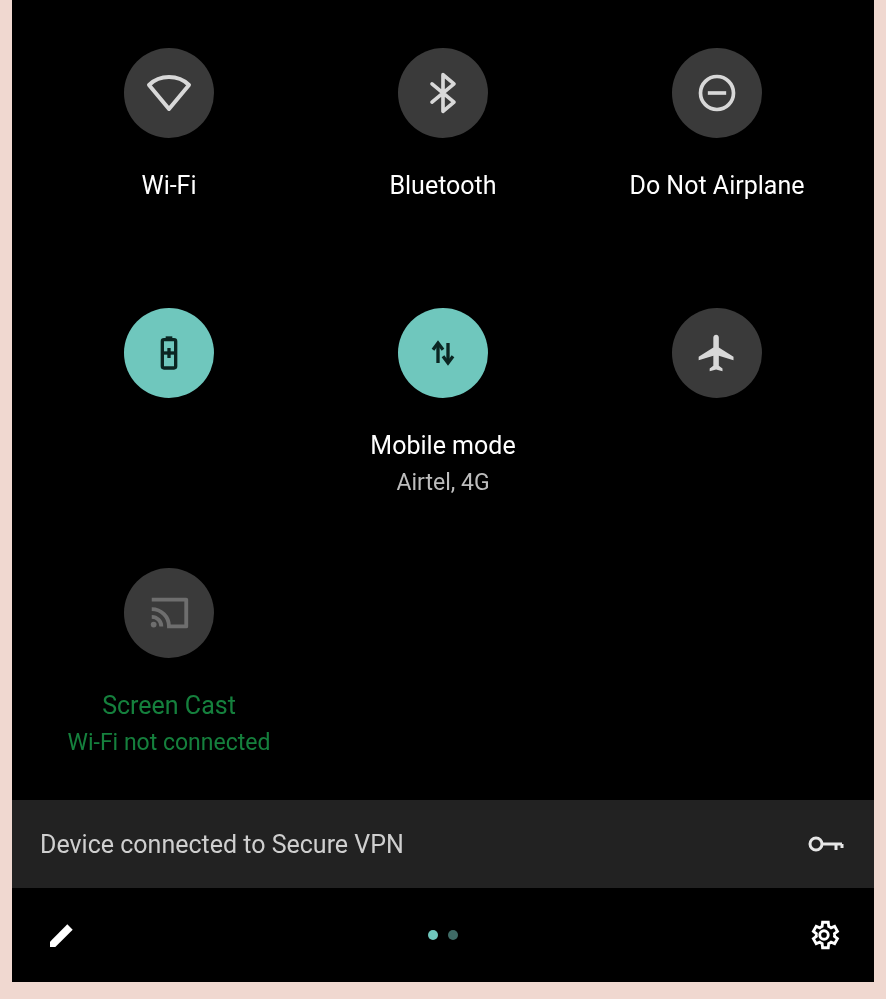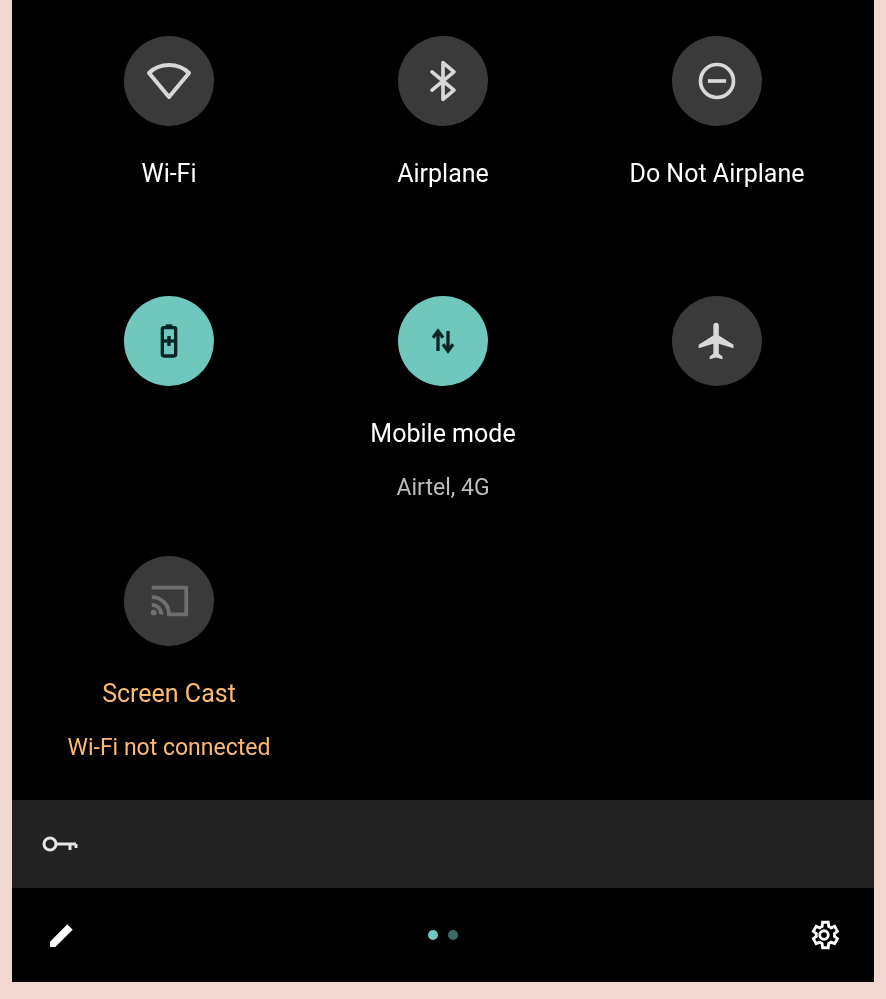--- a/index.html
+++ b/index.html
@@ -23,21 +23,21 @@
   display: grid;
   grid-template-columns: repeat(3, 1fr);
   grid-template-rows: repeat(3, 1fr);
   padding: 0 20px 20px 20px;
 }
 .tile {
   display: flex;
   flex-direction: column;
   align-items: center;
   justify-content: flex-start;
-  padding-top: 36px;
+  padding-top: 48px;
   height: 260px;
   text-align: right;
 }
 .circle {
   width: 90px;
   height: 90px;
   border-radius: 50%;
   background: #3a3a3a;
   display: flex;
   align-items: center;
@@ -47,24 +47,24 @@
 .circle.active { background: #6fc7bd; }
 .tile-label {
   color: #fff;
   font-size: 25px;
   font-weight: 400;
   line-height: 1.3;
 }
 .tile-sub {
   color: #bdbdbd;
   font-size: 23px;
-  margin-top: 23px;
+  margin-top: 6px;
 }
 .tile.disabled .tile-label,
-.tile.disabled .tile-sub { color: #fdba74; }
+.tile.disabled .tile-sub { color: #15803d; }
 .tile.disabled .circle svg { opacity: 0.55; }
 
 .notif {
   background: #222;
   height: 88px;
   display: flex;
   align-items: center;
   justify-content: space-between;
   padding: 0 28px;
 }
@@ -120,21 +120,21 @@
       </div>
       <div class="tile-label">Wi-Fi</div>
     </div>
 
     <div class="tile">
       <div class="circle">
         <svg width="44" height="44" viewBox="0 0 24 24">
             <path d="M6 7 L18 17 L12 22 L12 2 L18 7 L6 17" fill="none" stroke="#d8d8d8" stroke-width="2" stroke-linejoin="round" stroke-linecap="round"></path>
           </svg>
       </div>
-      <div class="tile-label">Airplane</div>
+      <div class="tile-label">Bluetooth</div>
     </div>
 
     <div class="tile">
       <div class="circle">
         <svg width="44" height="44" viewBox="0 0 24 24">
             <circle cx="12" cy="12" r="9" fill="none" stroke="#d8d8d8" stroke-width="2"></circle>
             <line x1="7" y1="12" x2="17" y2="12" stroke="#d8d8d8" stroke-width="2"></line>
           </svg>
       </div>
       <div class="tile-label">Do Not Airplane</div>
@@ -183,20 +183,21 @@
             <circle cx="4" cy="18" r="1.5" fill="#9a9a9a"></circle>
           </svg>
       </div>
       <div class="tile-label">Screen Cast</div>
       <div class="tile-sub">Wi-Fi not connected</div>
     </div>
 
   </div>
 
   <div class="notif">
+    <div class="notif-text">Device connected to Secure VPN</div>
     <div>
       <svg width="40" height="24" viewBox="0 0 40 24">
           <circle cx="10" cy="12" r="6" fill="none" stroke="#e6e6e6" stroke-width="3"></circle>
           <line x1="16" y1="12" x2="36" y2="12" stroke="#e6e6e6" stroke-width="3"></line>
           <line x1="30" y1="12" x2="30" y2="18" stroke="#e6e6e6" stroke-width="3"></line>
           <line x1="36" y1="12" x2="36" y2="16" stroke="#e6e6e6" stroke-width="3"></line>
         </svg>
     </div>
   </div>
 

